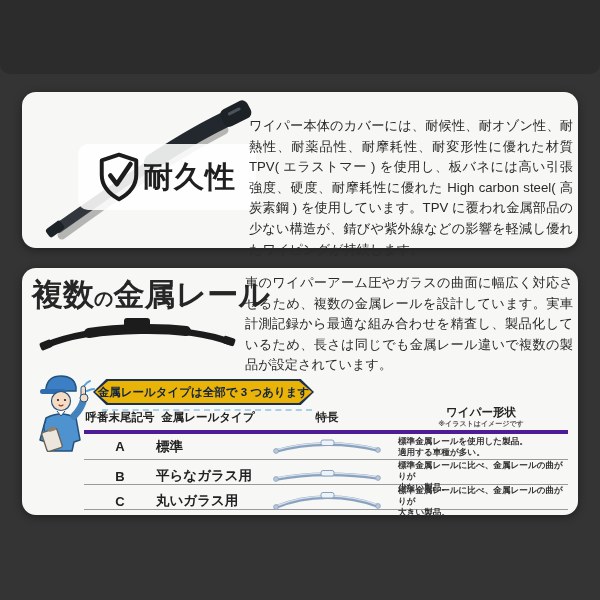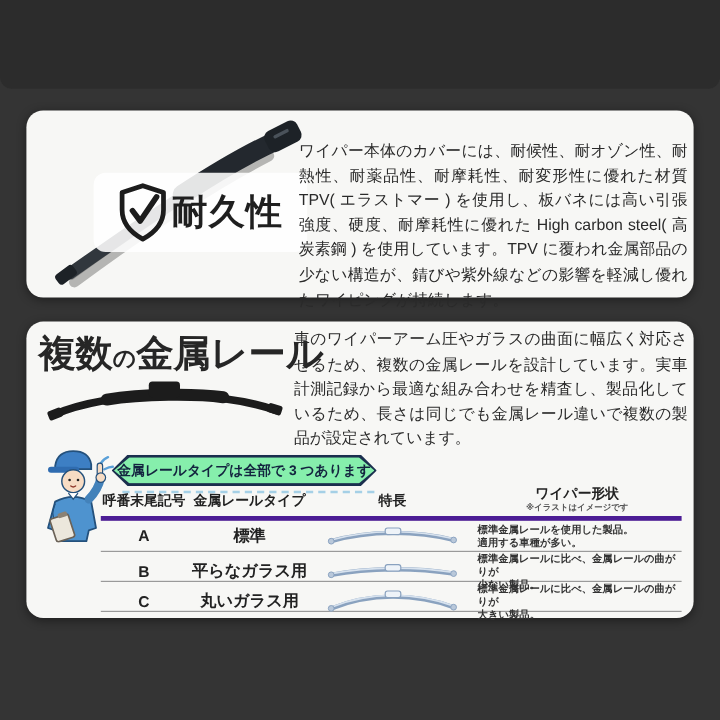--- a/index.html
+++ b/index.html
@@ -38,39 +38,39 @@
   .rails-wiper{position:absolute;left:12px;top:44px;}
   .mascot{position:absolute;left:12px;top:106px;}
   .bubble{
     position:absolute;left:71px;top:111px;width:221px;height:26px;
     clip-path:polygon(6% 0,94% 0,100% 50%,94% 100%,6% 100%,0 50%);
     background:#1b2f4e;
   }
   .bubble-inner{
     position:absolute;left:2px;top:2px;right:2px;bottom:2px;
     clip-path:polygon(6% 0,94% 0,100% 50%,94% 100%,6% 100%,0 50%);
-    background:#86efac;display:flex;align-items:center;justify-content:center;
+    background:#eab308;display:flex;align-items:center;justify-content:center;
   }
   .bubble-text{font-size:11.5px;font-weight:800;color:#13243f;white-space:nowrap;}
   .bubble-dash{position:absolute;left:80px;top:141px;width:210px;height:0;
     border-top:2px dashed #a5d0e6;}
 
   
   .rail-table{position:absolute;left:62px;top:136px;width:484px;}
   .rt-row{
     display:grid;grid-template-columns:72px 104px 134px 174px;
     align-items:center;border-bottom:1px solid #9a9a9a;
   }
   .rt-header{height:26px;border-bottom:4px solid #4c1d95;}
   .rt-a{height:25px;} .rt-b{height:24px;} .rt-c{height:24px;}
   .hc{font-size:11.5px;font-weight:800;color:#222;text-align:center;}
   .hc-shape{line-height:11px;padding-top:2px;}
   .shape-note{display:block;font-size:7px;font-weight:700;color:#555;letter-spacing:0;}
   .c-suffix{font-size:13px;font-weight:800;color:#222;text-align:center;}
-  .c-type{font-size:13.5px;font-weight:800;color:#222;text-align:center;white-space:nowrap;}
+  .c-type{font-size:13.5px;font-weight:800;color:#222;white-space:nowrap;}
   .c-shape{text-align:center;line-height:0;}
   .c-feat{font-size:8.6px;line-height:10.8px;font-weight:700;color:#333;padding-left:4px;}
 </style>
 </head>
 <body>
 
 <div class="top-band"></div>
 
 <section class="panel p-durability">
   <svg class="blade-photo" width="238" height="152" viewBox="0 0 238 152">

